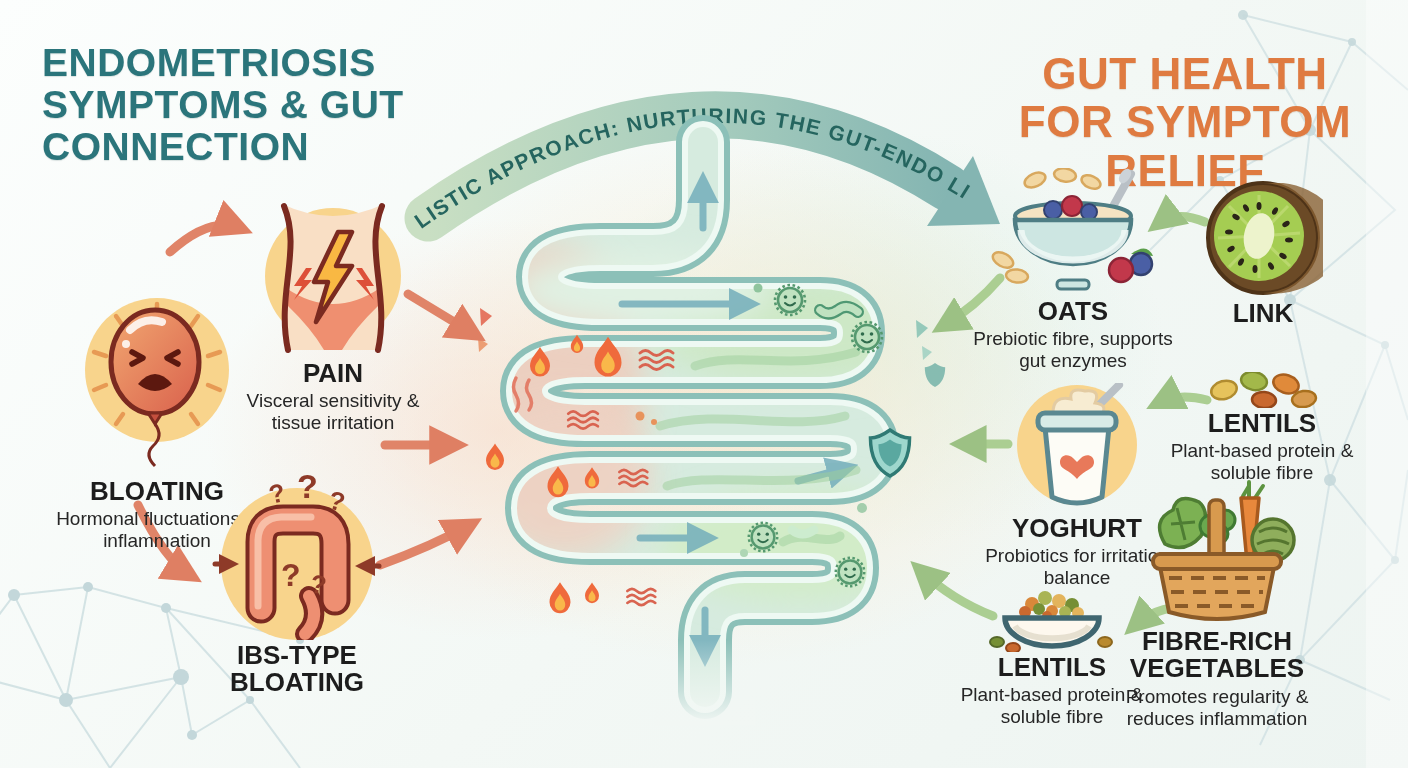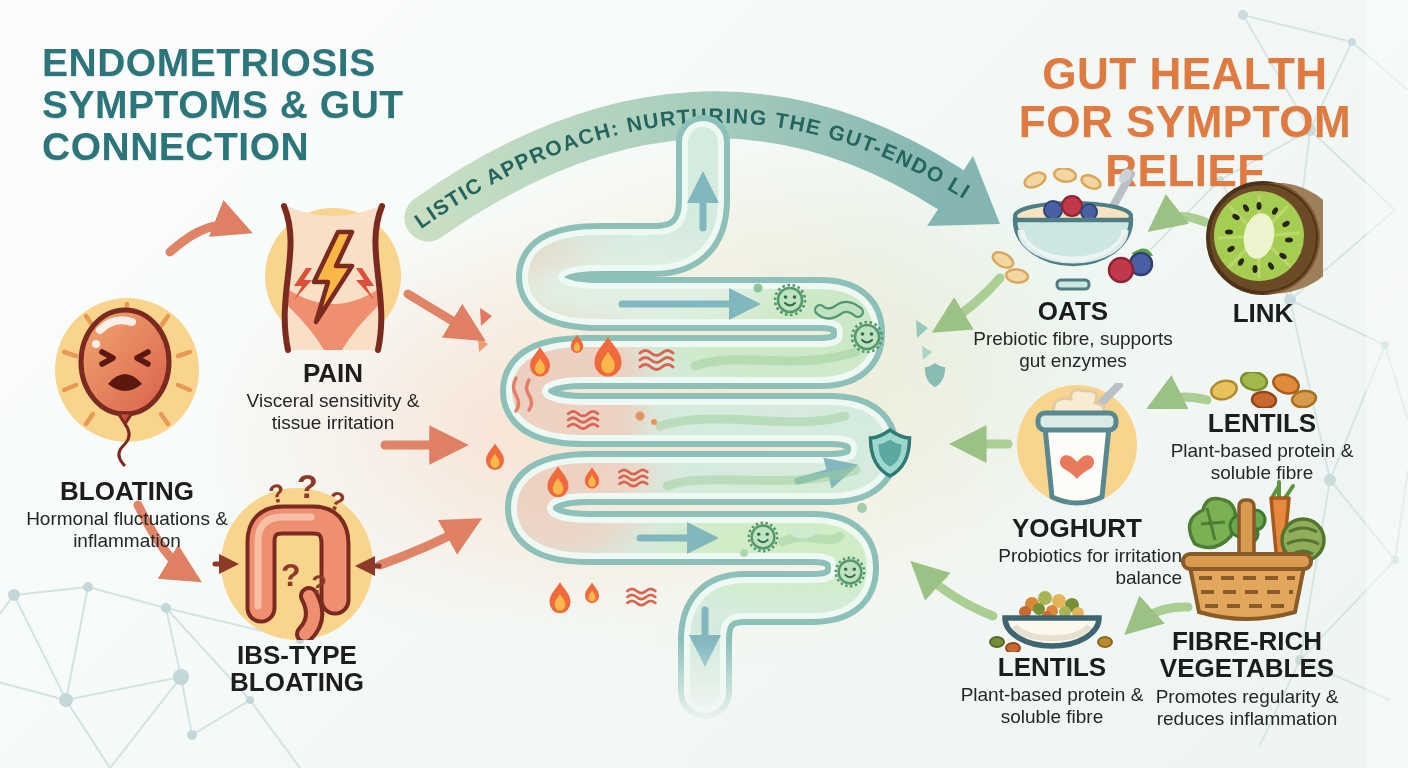--- a/index.html
+++ b/index.html
@@ -226,21 +226,21 @@
       <path d="M1000,278 Q976,306 943,326" marker-end="url(#mGreen)"></path>
       <path d="M1008,444 L962,444" marker-end="url(#mGreen)"></path>
       <path d="M1188,607 Q1156,606 1134,626" marker-end="url(#mGreen)"></path>
       <path d="M993,616 Q952,600 920,570" marker-end="url(#mGreen)"></path>
     </g>
   </svg>
 
   <div class="title-left">ENDOMETRIOSIS SYMPTOMS &amp; GUT CONNECTION</div>
   <div class="title-right">GUT HEALTH FOR SYMPTOM RELIEF</div>
 
-  <div class="item" style="left:2px;top:290px;width:250px;">
+  <div class="item" style="left:32px;top:290px;width:250px;">
     <svg width="150" height="186" viewBox="0 0 150 186">
       <circle cx="75" cy="80" r="72" fill="#f8d48c"></circle>
       <g stroke="#e79a54" stroke-width="4.5" stroke-linecap="round">
         <line x1="75" y1="14" x2="75" y2="26"></line>
           <line x1="116" y1="26" x2="109" y2="36"></line>
         <line x1="138" y1="62" x2="126" y2="66"></line>
           <line x1="138" y1="100" x2="126" y2="95"></line>
         <line x1="116" y1="134" x2="109" y2="124"></line>
           <line x1="34" y1="26" x2="41" y2="36"></line>
         <line x1="12" y1="62" x2="24" y2="66"></line>
@@ -369,21 +369,21 @@
       <ellipse cx="22" cy="18" rx="13" ry="9" fill="#e6c35c" stroke="#b08c30" stroke-width="2.5" transform="rotate(-15 22 18)"></ellipse>
       <ellipse cx="52" cy="9" rx="13" ry="9" fill="#a3b84a" stroke="#7d8c2e" stroke-width="2.5" transform="rotate(10 52 9)"></ellipse>
       <ellipse cx="84" cy="12" rx="13" ry="9" fill="#e08a3a" stroke="#a85f1e" stroke-width="2.5" transform="rotate(18 84 12)"></ellipse>
       <ellipse cx="102" cy="27" rx="12" ry="8" fill="#d79a4e" stroke="#a8701e" stroke-width="2.5" transform="rotate(-8 102 27)"></ellipse>
       <ellipse cx="62" cy="28" rx="12" ry="8" fill="#c9692f" stroke="#94471a" stroke-width="2.5" transform="rotate(5 62 28)"></ellipse>
     </svg>
     <div class="item-name">LENTILS</div>
     <div class="item-desc">Plant-based protein &amp; soluble fibre</div>
   </div>
 
-  <div class="item" style="left:972px;top:383px;width:210px;text-align:right;">
+  <div class="item" style="left:972px;top:383px;width:210px;">
     <svg width="140" height="130" viewBox="0 0 140 130">
       <circle cx="70" cy="62" r="60" fill="#f8d48c"></circle>
       <line x1="92" y1="22" x2="112" y2="2" stroke="#b9c0c6" stroke-width="8" stroke-linecap="round"></line>
       <path d="M46,30 Q46,12 64,16 Q62,4 78,8 Q94,6 88,20 Q102,22 94,32 z" fill="#f7ecd2" stroke="#e3cba2" stroke-width="3"></path>
       <path d="M38,44 L102,44 L95,114 Q70,126 45,114 z" fill="#fdfcf6" stroke="#5a8891" stroke-width="5" stroke-linejoin="round"></path>
       <rect x="31" y="30" width="78" height="17" rx="7" fill="#d8ebe7" stroke="#5a8891" stroke-width="5"></rect>
       <path d="M70,96 C62,86 53,87 53,79 C53,72 61,70 66,75 L70,79 L74,75 C79,70 87,72 87,79 C87,87 78,86 70,96 Z" fill="#e8795a"></path>
     </svg>
     <div class="item-name">YOGHURT</div>
     <div class="item-desc">Probiotics for irritation balance</div>
@@ -406,21 +406,21 @@
       <path d="M18,30 a47,28 0 0 0 94,0 z" fill="#fdf8ee" stroke="#3f6670" stroke-width="5.5"></path>
       <path d="M28,38 a38,16 0 0 0 74,0" fill="none" stroke="#e3ddcc" stroke-width="6" opacity=".9"></path>
       <ellipse cx="10" cy="54" rx="7" ry="5" fill="#768f35" stroke="#55682a" stroke-width="2"></ellipse>
       <ellipse cx="26" cy="60" rx="7" ry="5" fill="#c9692f" stroke="#94471a" stroke-width="2"></ellipse>
       <ellipse cx="118" cy="54" rx="7" ry="5" fill="#b98a2e" stroke="#8c671e" stroke-width="2"></ellipse>
     </svg>
     <div class="item-name">LENTILS</div>
     <div class="item-desc">Plant-based protein &amp; soluble fibre</div>
   </div>
 
-  <div class="item" style="left:1122px;top:478px;width:250px;">
+  <div class="item" style="left:1092px;top:478px;width:250px;">
     <svg width="160" height="148" viewBox="0 0 160 148">
       <g>
         <path d="M28,66 Q14,42 36,32 Q40,14 62,24 Q74,34 64,58 Q48,76 28,66 z" fill="#7cb153" stroke="#4e7d33" stroke-width="3.5"></path>
         <path d="M40,30 L48,62 M34,46 L58,44" stroke="#4e7d33" stroke-width="3"></path>
         <circle cx="74" cy="48" r="11" fill="#6aa84f" stroke="#3f7a33" stroke-width="3"></circle>
         <circle cx="88" cy="42" r="10" fill="#6aa84f" stroke="#3f7a33" stroke-width="3"></circle>
         <circle cx="82" cy="56" r="9" fill="#5d9440" stroke="#3f7a33" stroke-width="3"></circle>
         <path d="M106,18 L112,8 M112,20 L112,4 M118,20 L126,8" stroke="#5d9440" stroke-width="4" stroke-linecap="round"></path>
         <path d="M104,20 L122,20 L116,84 L110,84 z" fill="#e8883c" stroke="#a85a1e" stroke-width="3.5" stroke-linejoin="round"></path>
         <circle cx="136" cy="62" r="21" fill="#8fae5c" stroke="#55752f" stroke-width="3.5"></circle>

